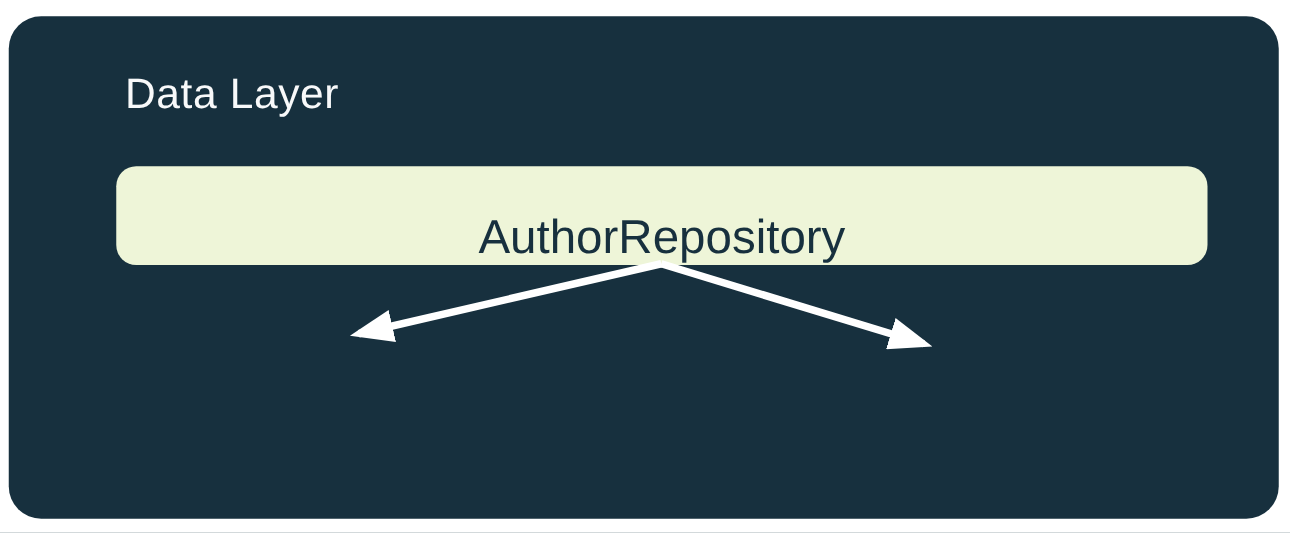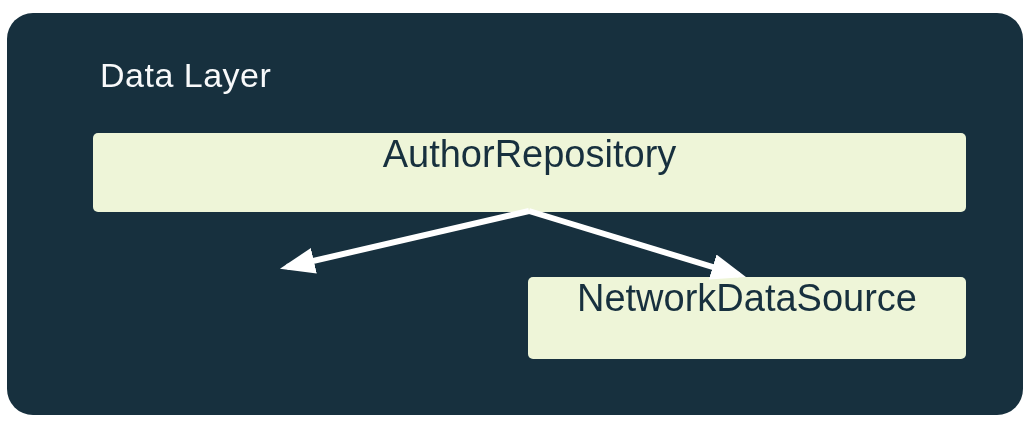--- a/index.html
+++ b/index.html
@@ -34,23 +34,23 @@
     left: 93px; top: 43px;
     font-size: 34px;
     font-weight: 400;
     color: var(--title-text);
     letter-spacing: 0.5px;
     white-space: nowrap;
   }
   .node {
     position: absolute;
     background: var(--node-bg);
-    border-radius: 5px;
+    border-radius: 16px;
     display: flex;
-    align-items: flex-start;
+    align-items: flex-end;
     justify-content: center;
     font-size: 38px;
     font-weight: 400;
     color: var(--node-text);
     white-space: nowrap;
   }
   .node-repository { left: 93px;  top: 133px; width: 873px; height: 79px; }
   .node-local      { left: 92px;  top: 277px; width: 376px; height: 82px; }
   .node-network    { left: 528px; top: 277px; width: 438px; height: 82px; }
   .edges-overlay {
@@ -73,23 +73,20 @@
 
   <div class="layer-container">
     <div class="layer-title">Data Layer</div>
   </div>
 
   <div class="node node-repository">
     <span>AuthorRepository</span>
   </div>
 
 
-  <div class="node node-network">
-    <span>NetworkDataSource</span>
-  </div>
 
   <svg class="edges-overlay" viewBox="0 0 1032 426" xmlns="http://www.w3.org/2000/svg">
     <defs>
       <marker id="arrowhead" viewBox="0 0 12 9" markerWidth="5.8" markerHeight="4.35" refX="9.5" refY="4.5" orient="auto" markerUnits="strokeWidth">
         <path class="edge-head" d="M0,0 L12,4.5 L0,9 Z"></path>
       </marker>
     </defs>
     <line class="edge-line" x1="529" y1="211" x2="287" y2="267" marker-end="url(#arrowhead)"></line>
     <line class="edge-line" x1="529" y1="211" x2="739" y2="275" marker-end="url(#arrowhead)"></line>
   </svg>

